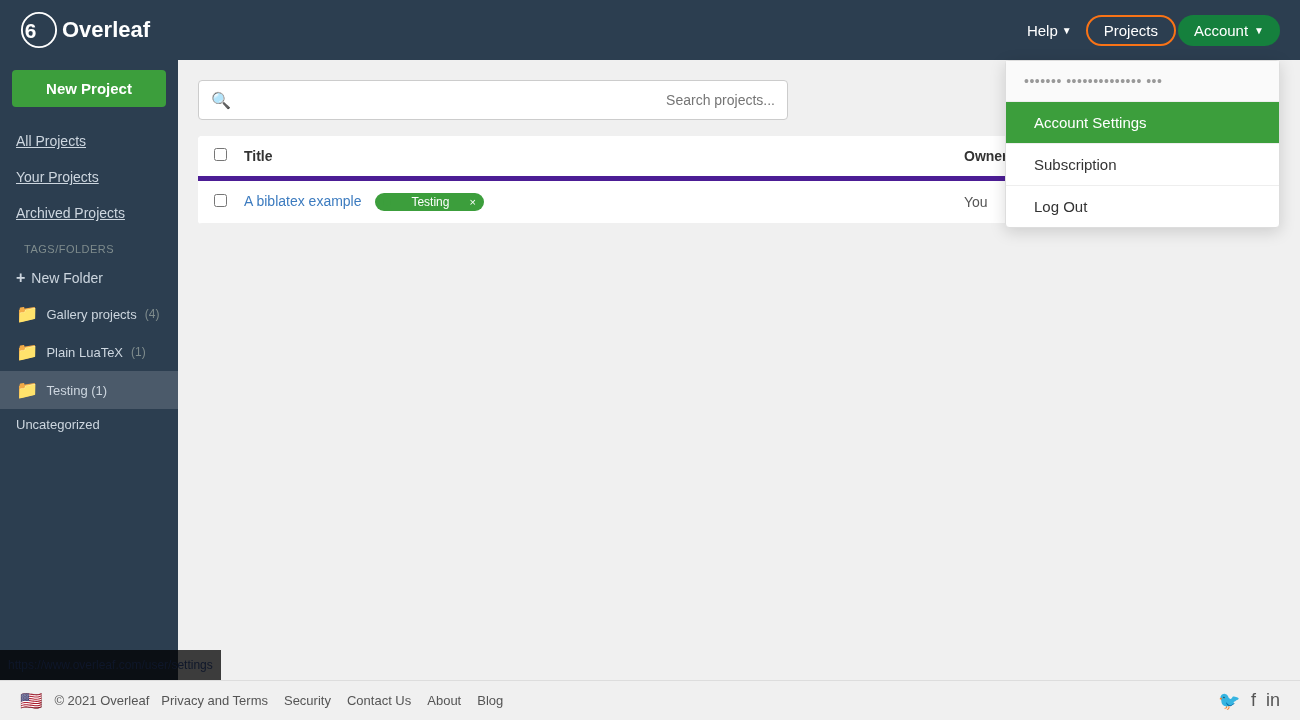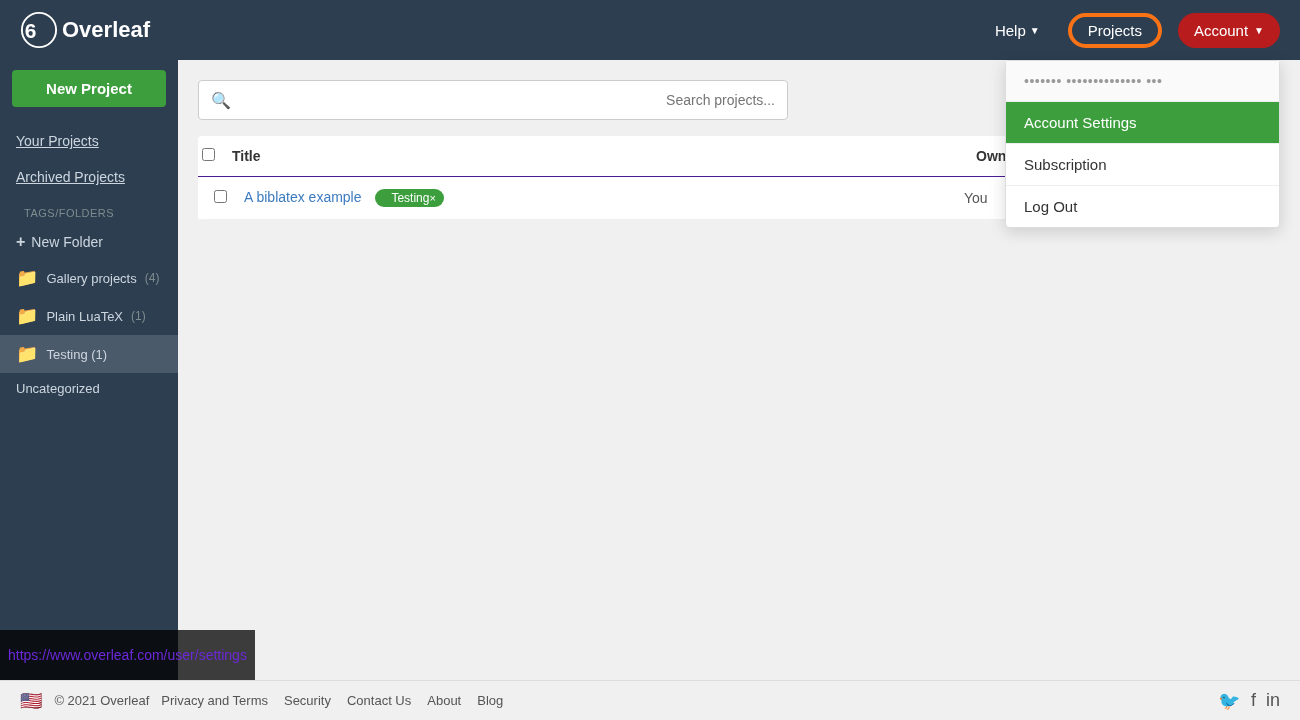--- a/index.html
+++ b/index.html
@@ -24,44 +24,45 @@
       font-weight: bold;
       text-decoration: none;
     }
     .logo-icon {
       width: 38px;
       height: 38px;
       margin-right: 4px;
     }
     .header-right {
       display: flex;
-      gap: 16px;
+      align-items: center;
+      gap: 2px;
     }
     .header-btn {
       color: white;
       background: none;
       border: none;
       cursor: pointer;
       font-size: 15px;
       padding: 6px 12px;
       display: flex;
       align-items: center;
       gap: 4px;
     }
     .projects-btn {
-      border: 4px solid #f97316;
+      border: 2px solid #f97316;
       border-radius: 20px;
       color: white;
       background: none;
       cursor: pointer;
       font-size: 15px;
       padding: 5px 16px;
     }
     .account-btn {
-      background: #b91c1c;
+      background: #15803d;
       border: none;
       border-radius: 20px;
       color: white;
       cursor: pointer;
       font-size: 15px;
       padding: 7px 16px;
       display: flex;
       align-items: center;
       gap: 6px;
     }
@@ -172,22 +173,22 @@
     
     .projects-table {
       background: white;
       border-radius: 4px;
       width: 100%;
       overflow: hidden;
     }
     .table-header {
       display: flex;
       align-items: center;
-      padding: 12px 4px;
-      border-bottom: 1px solid #4c1d95;
+      padding: 12px 16px;
+      border-bottom: 5px solid #4c1d95;
       background: white;
       font-weight: bold;
       color: #333;
       font-size: 14px;
     }
     .table-row {
       display: flex;
       align-items: center;
       padding: 12px 16px;
       border-bottom: 1px solid #f0f0f0;
@@ -203,21 +204,21 @@
     .project-link { color: #3c7bbf; text-decoration: none; font-size: 14px; }
     .tag-badge {
       display: inline-flex;
       align-items: center;
       background: #3c9e3c;
       color: white;
       border-radius: 10px;
       padding: 2px 8px;
       font-size: 12px;
       margin-left: 10px;
-      gap: 0;
+      gap: 20px;
     }
     .tag-badge .close-x { cursor: pointer; font-size: 11px; }
     .tag-dot { width: 8px; height: 8px; background: #3c9e3c; border-radius: 50%; display: inline-block; }
     input[type="checkbox"] { cursor: pointer; }
 
     
     .footer {
       position: absolute;
       bottom: 0;
       left: 0;
@@ -238,23 +239,23 @@
     .footer-social { display: flex; gap: 10px; }
     .social-icon { color: #555; font-size: 18px; cursor: pointer; }
     .flag { font-size: 18px; }
 
     
     .url-tooltip {
       position: absolute;
       bottom: 40px;
       left: 0;
       background: rgba(0,0,0,0.75);
-      color: #6d28d9;
-      font-size: 14px;
-      padding: 17px 8px;
+      color: #0f172a;
+      font-size: 12px;
+      padding: 8px 8px;
       z-index: 200;
     }
 
     
     .dropdown-overlay {
       position: absolute;
       top: 60px;
       right: 20px;
       background: white;
       border: 1px solid #ddd;
@@ -265,21 +266,21 @@
     }
     .dropdown-email {
       padding: 12px 18px;
       color: #999;
       font-size: 14px;
       border-bottom: 1px solid #eee;
       background: #fafafa;
       letter-spacing: 0.5px;
     }
     .dropdown-item {
-      padding: 12px 18px;
+      padding: 12px 28px;
       cursor: pointer;
       font-size: 15px;
       color: #333;
     }
     .dropdown-item.active {
       background: #3c9e3c;
       color: white;
     }
     .dropdown-divider { height: 1px; background: #eee; }
 
@@ -309,20 +310,21 @@
     <button class="account-btn">
       <span>Account</span>
       <span class="caret">▼</span>
     </button>
   </div>
 </header>
 
 <nav class="sidebar">
   <button class="new-project-btn">New Project</button>
 
+  <a class="sidebar-item" href="#">All Projects</a>
   <a class="sidebar-item" href="#">Your Projects</a>
   <a class="sidebar-item" href="#">Archived Projects</a>
 
   <div class="sidebar-section-label">TAGS/FOLDERS</div>
 
   <div class="new-folder-item">
     <span style="font-size:16px;font-weight:bold;">+</span>
     <span>New Folder</span>
   </div>
 

